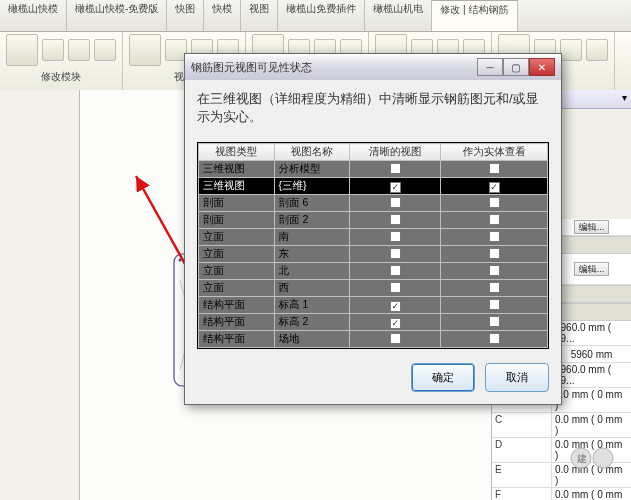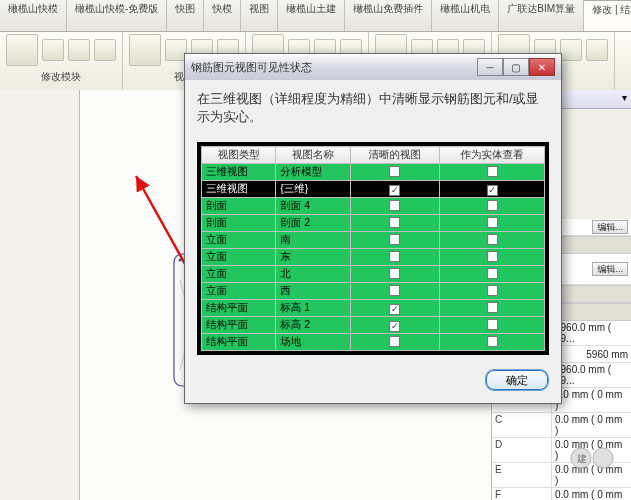--- a/index.html
+++ b/index.html
@@ -32,61 +32,59 @@
 
 .dialog { position: absolute; left: 184px; top: 53px; width: 378px; background: #f0f0f0; border: 1px solid #6a6a6a; box-shadow: 3px 3px 10px rgba(0,0,0,0.4); z-index: 50; }
 .dlg-title { height: 26px; background: linear-gradient(#fefefe, #dcdce6 45%, #c9c9d8); display: flex; align-items: center; padding: 0 6px; font-size: 11px; color: #333; }
 .dlg-title-text { flex: 1; }
 .win-btns { display: flex; gap: 0; }
 .win-btn { width: 26px; height: 18px; display:flex; align-items:center; justify-content:center; font-size:10px; border:1px solid #888; background: linear-gradient(#f4f4fa,#d0d0dc); }
 .win-btn.close { background: linear-gradient(#e57373,#c43030); color:#fff; border-color:#933; }
 .dlg-body { padding: 10px 12px 12px; }
 .dlg-text { font-size: 13px; color: #333; margin-bottom: 6px; }
 
-.grid { border: 4px solid #000000; background: #22c55e; font-size: 10.5px; margin-top: 16px; }
+.grid { border: 1px solid #000000; background: #737373; font-size: 10.5px; margin-top: 16px; }
 .grid table { width: 100%; border-collapse: collapse; }
 .grid th, .grid td { border: 1px solid #bfbfbf; padding: 1px 4px; height: 16px; text-align: left; vertical-align: middle; }
 .grid th { background: linear-gradient(#fafafa,#e6e6e6); font-weight: normal; text-align: center; color:#333; }
 .grid tr.sel td { background: #000; color: #fff; }
 .grid td.cb { text-align: center; }
 .cbx { display:inline-block; width:11px; height:11px; border:1px solid #777; background:#fff; line-height:9px; font-size:9px; text-align:center; color:#333; }
 .cbx.on::after { content:"✓"; }
 
 .dlg-btns { display:flex; justify-content:flex-end; gap:10px; margin-top:14px; }
-.btn { min-width:64px; height:22px; background:linear-gradient(#fafdff,#d7e6f4); border:1px solid #6d9fc7; border-radius:9px; font-size:11px; cursor:pointer; }
+.btn { min-width:64px; height:29px; background:linear-gradient(#fafdff,#d7e6f4); border:1px solid #6d9fc7; border-radius:4px; font-size:11px; cursor:pointer; }
 .btn.default { box-shadow: 0 0 0 1px #2e75c9 inset; }
 
 .prop-panel { flex:1; overflow:hidden; font-size:10px; }
 .prop-head { background: linear-gradient(#eef,#dde); padding:2px 4px; display:flex; justify-content:space-between; border-bottom:1px solid #aab; }
 .prop-sec { background:#e0e0d6; padding:1px 4px; border-top:1px solid #ccc; border-bottom:1px solid #ccc; font-size:10px; color:#333; }
 .prop-row { display:flex; border-bottom:1px solid #ddd; background:#fff; }
 .prop-row .k { width:60px; padding:1px 3px; color:#444; border-right:1px solid #ddd; }
-.prop-row .v { flex:1; padding:1px 3px; color:#222; display:flex; justify-content:flex-end; align-items:center; }
+.prop-row .v { flex:1; padding:1px 3px; color:#222; display:flex; justify-content:center; align-items:center; }
 .mini-btn { font-size:9px; padding:0 4px; background:linear-gradient(#fafafa,#e0e0e0); border:1px solid #aaa; height:14px; line-height:12px; }
 
 .watermark { position:absolute; right:6px; bottom:30px; z-index:60; opacity:0.9; }
 .watermark svg { display:block; }
 
 .ruler { position:absolute; background:#f2f2ea; }
 .ruler.h { left:0; right:140px; top:90px; height:14px; border-bottom:1px solid #ccc; }
 .ruler.v { left:0; top:104px; bottom:0; width:14px; border-right:1px solid #ccc; }
 </style>
 </head>
 <body>
 
 <div class="tabs" id="tabs">
     <div class="tab">橄榄山快模</div>
     <div class="tab">橄榄山快模-免费版</div>
     <div class="tab">快图</div>
     <div class="tab">快模</div>
     <div class="tab">视图</div>
-    <div class="tab">橄榄山土建</div>
     <div class="tab">橄榄山免费插件</div>
     <div class="tab">橄榄山机电</div>
-    <div class="tab">广联达BIM算量</div>
     <div class="tab active">修改 | 结构钢筋</div>
   </div>
 
 <div class="ribbon" id="ribbon">
     <div class="ribbon-group">
       <div class="ribbon-icons">
         <div class="ricon big"></div>
         <div class="ricon"></div>
         <div class="ricon"></div>
         <div class="ricon"></div>
@@ -257,21 +255,21 @@
               <td class="cb"><span class="cbx"></span></td>
             </tr>
             <tr class="sel">
               <td>三维视图</td>
               <td>{三维}</td>
               <td class="cb"><span class="cbx on"></span></td>
               <td class="cb"><span class="cbx on"></span></td>
             </tr>
             <tr>
               <td>剖面</td>
-              <td>剖面 4</td>
+              <td>剖面 6</td>
               <td class="cb"><span class="cbx"></span></td>
               <td class="cb"><span class="cbx"></span></td>
             </tr>
             <tr>
               <td>剖面</td>
               <td>剖面 2</td>
               <td class="cb"><span class="cbx"></span></td>
               <td class="cb"><span class="cbx"></span></td>
             </tr>
             <tr>
@@ -314,20 +312,21 @@
               <td>结构平面</td>
               <td>场地</td>
               <td class="cb"><span class="cbx"></span></td>
               <td class="cb"><span class="cbx"></span></td>
             </tr>
           </tbody>
         </table>
     </div>
     <div class="dlg-btns">
       <button class="btn default">确定</button>
+      <button class="btn">取消</button>
     </div>
   </div>
 </div>
 
 <div class="watermark">
   <svg width="56" height="24">
       <circle cx="12" cy="12" r="10" fill="#ddd" stroke="#aaa"></circle>
       <circle cx="34" cy="12" r="10" fill="#ddd" stroke="#aaa"></circle>
       <text x="8" y="16" font-size="10" fill="#666">建</text>
     </svg>

